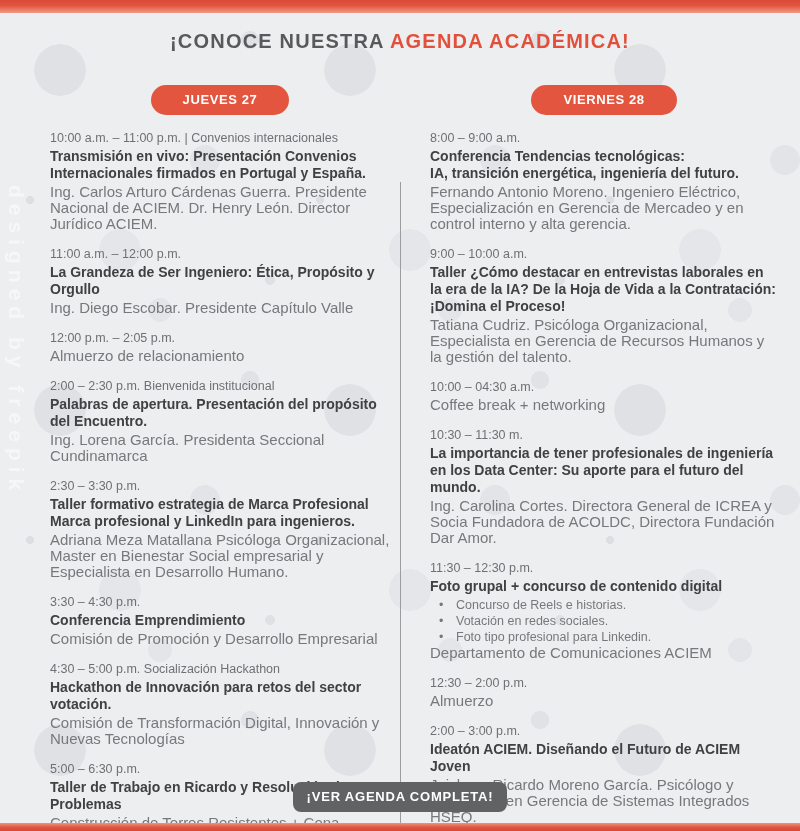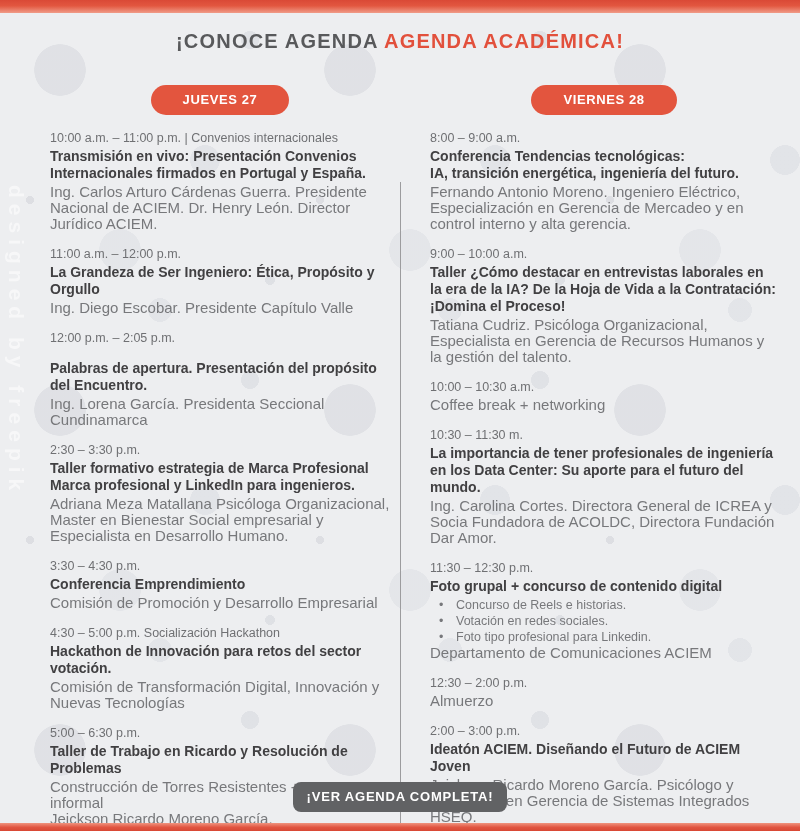--- a/index.html
+++ b/index.html
@@ -134,21 +134,21 @@
 </style>
 </head>
 <body>
 
 <div class="page">
 
   <div class="bar-top"></div>
 
   <div class="watermark">designed by freepik</div>
 
-  <h1 class="title"><span>¡CONOCE AGENDA </span><span class="accent">AGENDA ACADÉMICA!</span></h1>
+  <h1 class="title"><span>¡CONOCE NUESTRA </span><span class="accent">AGENDA ACADÉMICA!</span></h1>
 
   <div class="columns">
 
     <div class="col col-left">
       <div class="pill-row">
         <button class="pill">JUEVES 27</button>
       </div>
 
       <div class="item">
         <div class="time">10:00 a.m. – 11:00 p.m. | Convenios internacionales</div>
@@ -157,23 +157,25 @@
       </div>
 
       <div class="item">
         <div class="time">11:00 a.m. – 12:00 p.m.</div>
         <div class="ititle">La Grandeza de Ser Ingeniero: Ética, Propósito y Orgullo</div>
         <div class="desc">Ing. Diego Escobar. Presidente Capítulo Valle</div>
       </div>
 
       <div class="item">
         <div class="time">12:00 p.m. – 2:05 p.m.</div>
-      </div>
-
-      <div class="item">
+        <div class="desc">Almuerzo de relacionamiento</div>
+      </div>
+
+      <div class="item">
+        <div class="time">2:00 – 2:30 p.m. Bienvenida institucional</div>
         <div class="ititle">Palabras de apertura. Presentación del propósito del Encuentro.</div>
         <div class="desc">Ing. Lorena García. Presidenta Seccional Cundinamarca</div>
       </div>
 
       <div class="item">
         <div class="time">2:30 – 3:30 p.m.</div>
         <div class="ititle">Taller formativo estrategia de Marca Profesional Marca profesional y LinkedIn para ingenieros.</div>
         <div class="desc">Adriana Meza Matallana Psicóloga Organizacional, Master en Bienestar Social empresarial y Especialista en Desarrollo Humano.</div>
       </div>
 
@@ -209,21 +211,21 @@
         <div class="desc">Fernando Antonio Moreno. Ingeniero Eléctrico, Especialización en Gerencia de Mercadeo y en control interno y alta gerencia.</div>
       </div>
 
       <div class="item">
         <div class="time">9:00 – 10:00 a.m.</div>
         <div class="ititle">Taller ¿Cómo destacar en entrevistas laborales en la era de la IA? De la Hoja de Vida a la Contratación: ¡Domina el Proceso!</div>
         <div class="desc">Tatiana Cudriz. Psicóloga Organizacional, Especialista en Gerencia de Recursos Humanos y la gestión del talento.</div>
       </div>
 
       <div class="item">
-        <div class="time">10:00 – 10:30 a.m.</div>
+        <div class="time">10:00 – 04:30 a.m.</div>
         <div class="desc">Coffee break + networking</div>
       </div>
 
       <div class="item">
         <div class="time">10:30 – 11:30 m.</div>
         <div class="ititle">La importancia de tener profesionales de ingeniería en los Data Center: Su aporte para el futuro del mundo.</div>
         <div class="desc">Ing. Carolina Cortes. Directora General de ICREA y Socia Fundadora de ACOLDC, Directora Fundación Dar Amor.</div>
       </div>
 
       <div class="item">

